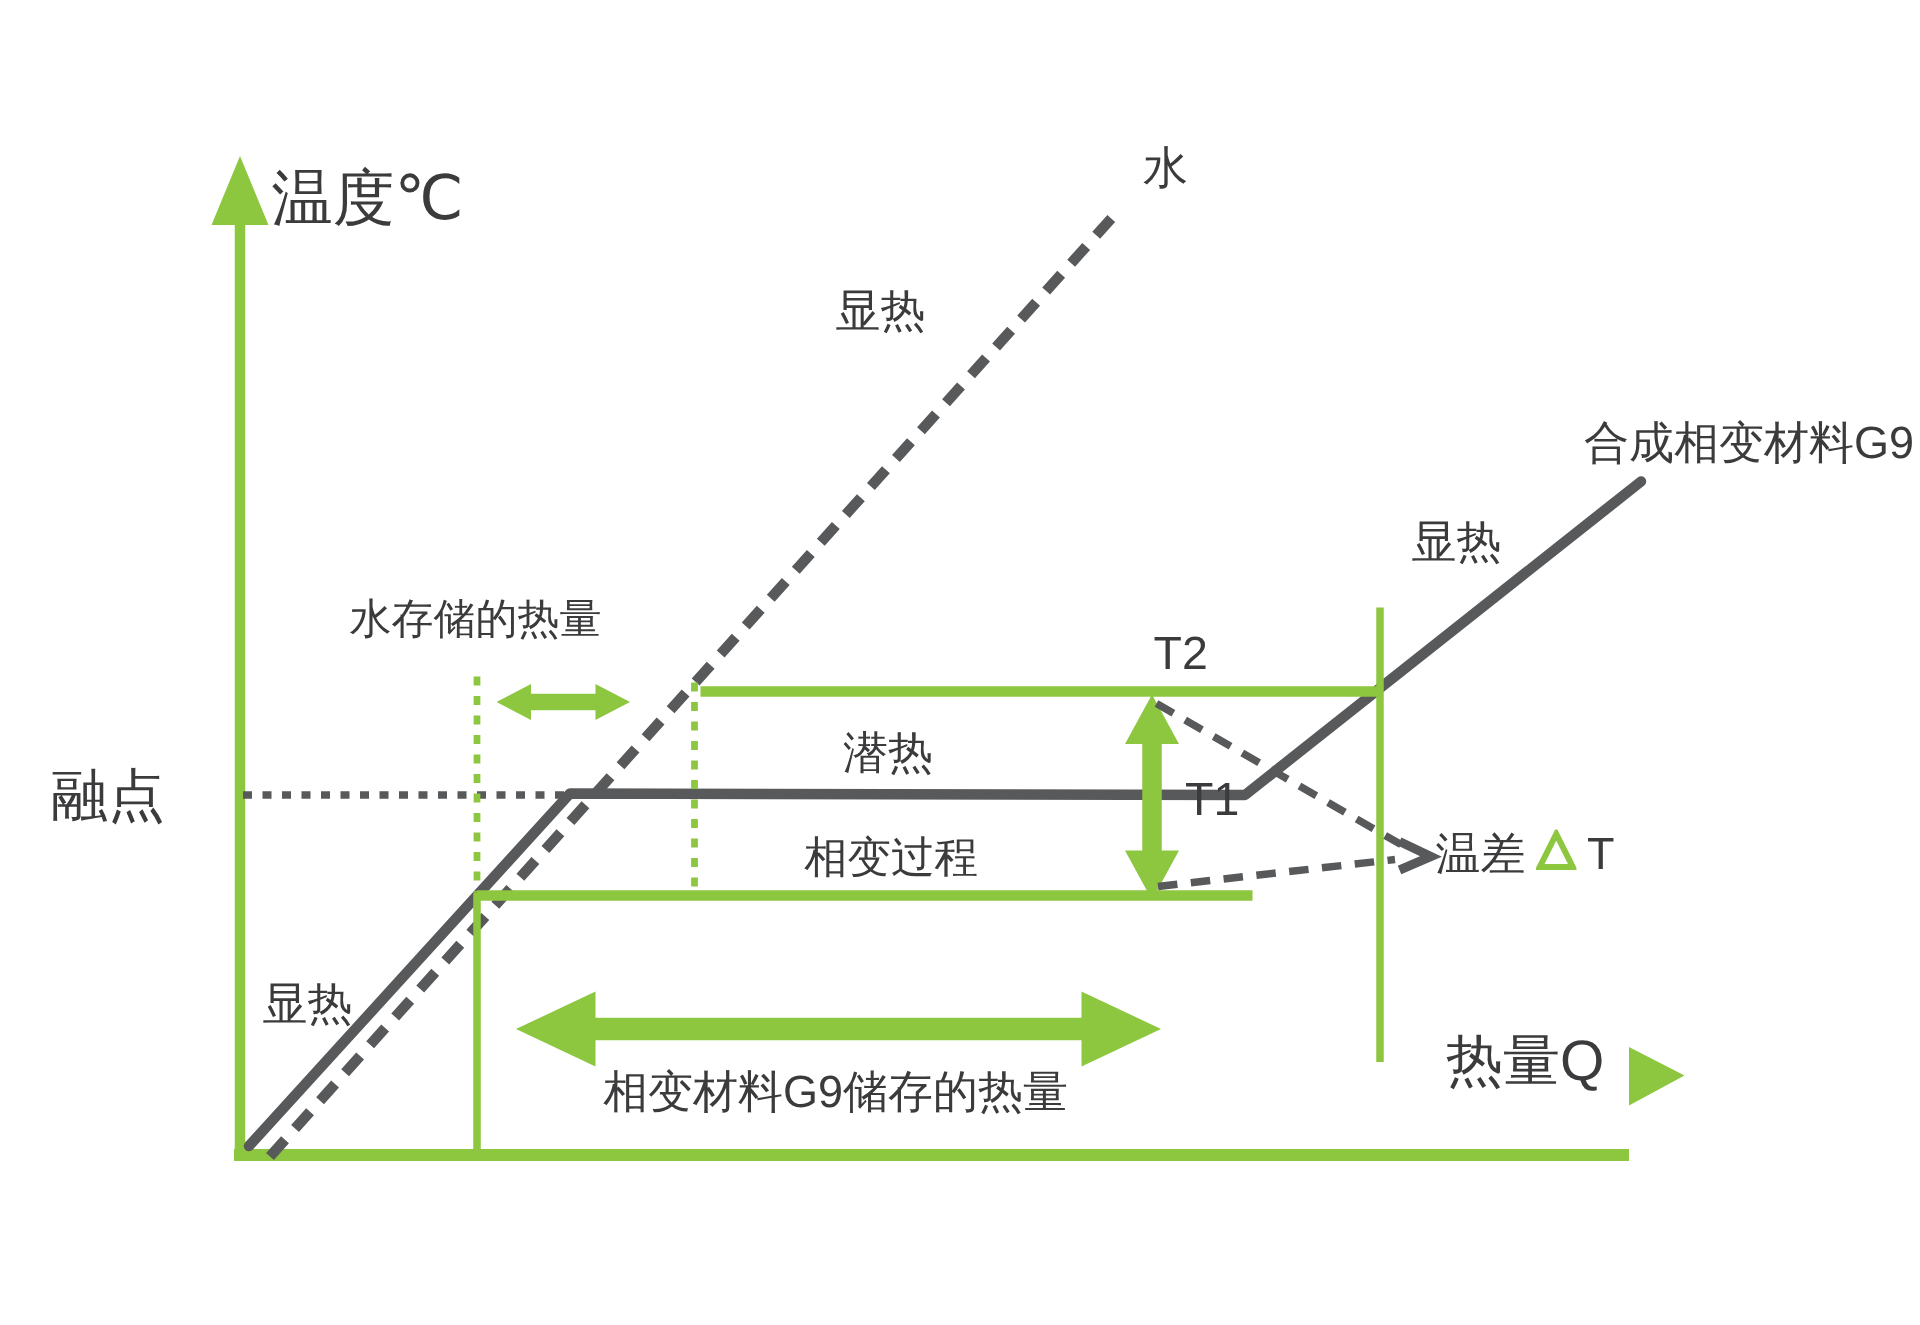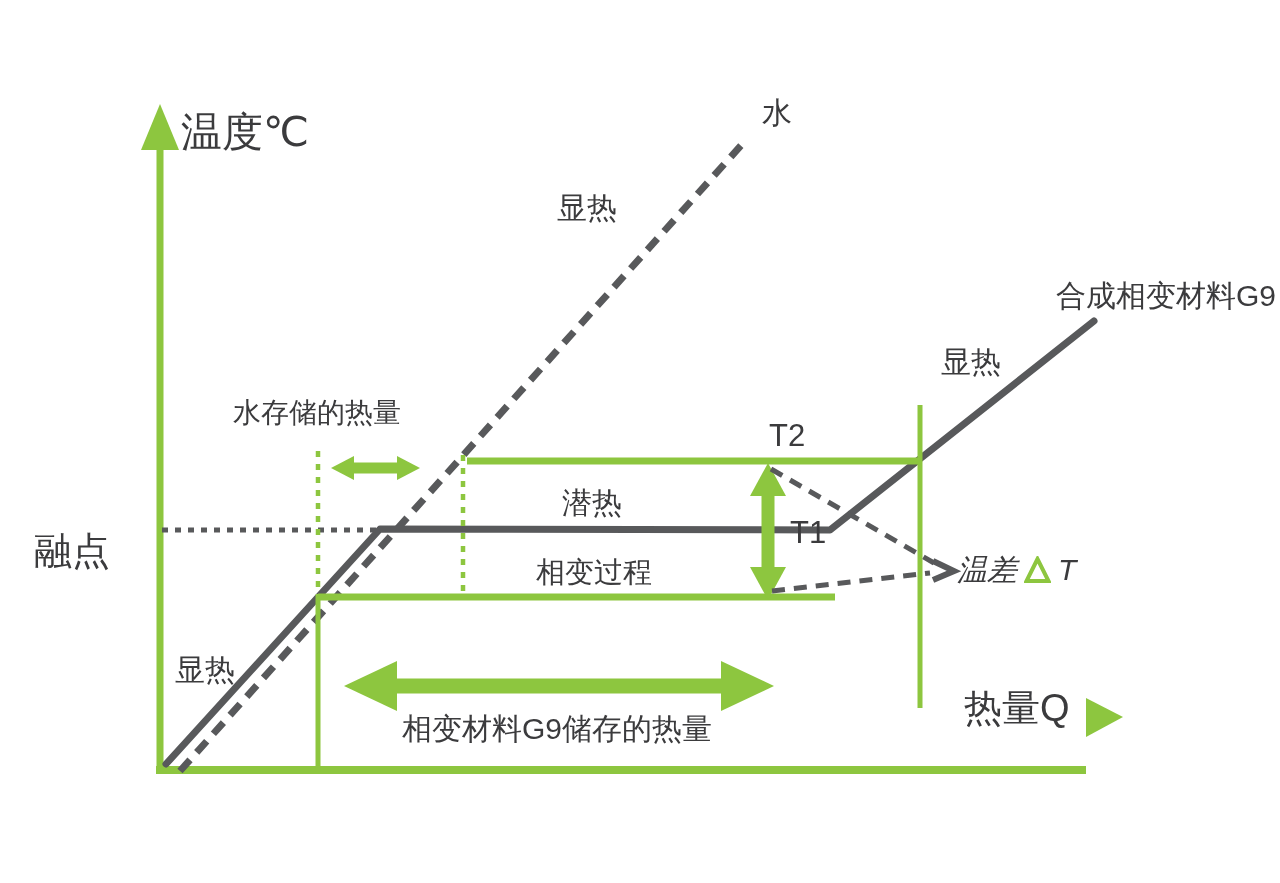--- a/index.html
+++ b/index.html
@@ -22,26 +22,26 @@
   .lbl{position:absolute;white-space:nowrap;line-height:1.1;color:var(--text);}
   .s30{font-size:30px;font-weight:400;}
   .s31{font-size:31px;font-weight:400;}
   .big{font-weight:500;}
   .lbl-temp-axis{left:181px;top:110px;font-size:41px;}
   .lbl-water{left:762px;top:96px;}
   .lbl-sens-top{left:557px;top:191px;}
   .lbl-g9{left:1056px;top:279px;}
   .lbl-sens-right{left:941px;top:345px;}
   .lbl-water-heat{left:233px;top:398px;font-size:28px;}
-  .lbl-melt{left:34px;top:511px;font-size:38px;margin-top:20px;}
+  .lbl-melt{left:34px;top:511px;font-size:38px;}
   .lbl-t2{left:769px;top:419px;}
   .lbl-latent{left:562px;top:486px;}
   .lbl-t1{left:790px;top:516px;}
   .lbl-phase{left:536px;top:547px;font-size:29px;margin-top:10px;}
-  .lbl-tdiff{left:957px;top:553px;display:flex;align-items:center;gap:7px;font-style:italic;}
+  .lbl-tdiff{left:957px;top:553px;display:flex;align-items:flex-start;gap:7px;}
   .lbl-g9-heat{left:402px;top:712px;}
   .lbl-heat-axis{left:964px;top:688px;font-size:38px;display:flex;align-items:center;gap:20px;}
   .lbl-sens-left{left:175px;top:653px;}
   .tri-icon{display:inline-block;}
 </style>
 </head>
 <body>
 
 <div class="stage">
 

